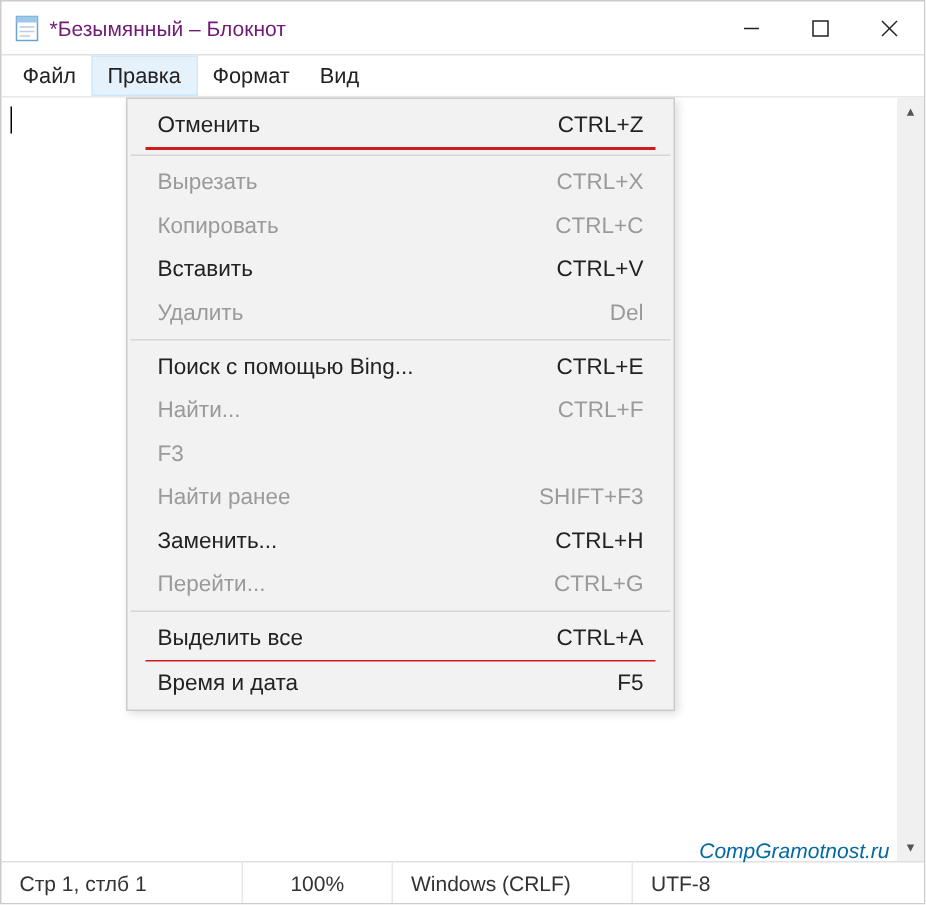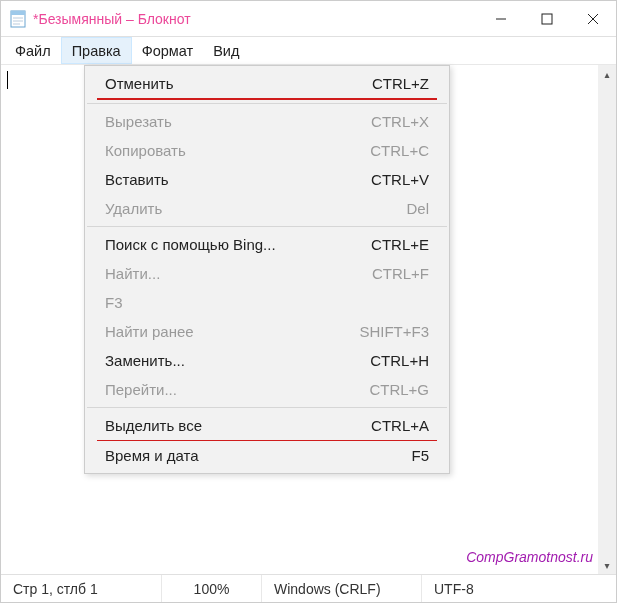--- a/index.html
+++ b/index.html
@@ -2,21 +2,21 @@
 <html><head>
   <meta charset="utf-8">
   <style>
     * { box-sizing: border-box; margin: 0; padding: 0; font-family: 'Segoe UI', Tahoma, sans-serif; }
     body { background: #fff; width: 617px; height: 603px; position: relative; overflow: hidden; }
     
     .window { width: 617px; height: 603px; border: 1px solid #ccc; background: #fff; display: flex; flex-direction: column; }
     
     .titlebar { height: 36px; display: flex; align-items: center; padding-left: 8px; border-bottom: 1px solid #e0e0e0; }
     .titlebar .app-icon { width: 18px; height: 18px; margin-right: 6px; display: inline-flex; }
-    .titlebar .title { font-size: 14px; color: #ec4899; flex: 1; }
+    .titlebar .title { font-size: 14px; color: #701a75; flex: 1; }
     .titlebar .controls { display: flex; }
     .titlebar .ctrl { width: 46px; height: 36px; display: flex; align-items: center; justify-content: center; font-size: 14px; color: #333; }
     
     .menubar { height: 28px; display: flex; align-items: stretch; padding-left: 4px; font-size: 14.5px; border-bottom: 1px solid #e8e8e8; }
     .menubar .mitem { padding: 0 10px; display: flex; align-items: center; color: #222; }
     .menubar .mitem.active { background: #e5f1fb; border: 1px solid #cce8ff; }
     
     .content { flex: 1; position: relative; display: flex; }
     .textarea { flex: 1; padding: 4px 6px; position: relative; }
     .cursor { display: inline-block; width: 1px; height: 18px; background: #000; vertical-align: top; margin-top: 2px; }
@@ -34,21 +34,21 @@
     .menu-sep { height: 1px; background: #d6d6d6; margin: 3px 2px; }
     .underline-red { height: 1.5px; background: #d01c1c; margin: 0 12px; }
     
     .statusbar { height: 28px; display: flex; align-items: flex-start; border-top: 1px solid #e0e0e0; font-size: 14px; color: #333; }
     .status-cell { padding: 0 12px; height: 100%; display: flex; align-items: center; border-left: 1px solid #e8e8e8; }
     .status-cell:first-child { border-left: none; flex: 0 0 160px; }
     .status-cell.zoom { flex: 0 0 100px; justify-content: center; }
     .status-cell.lineend { flex: 0 0 160px; }
     .status-cell.enc { flex: 1; }
     
-    .watermark { position: absolute; right: 24px; bottom: 38px; font-size: 14px; color: #a21caf; font-style: italic; }
+    .watermark { position: absolute; right: 24px; bottom: 28px; font-size: 14px; color: #0369a1; font-style: italic; }
   </style>
 </head>
 <body>
 
 <div class="window">
 
   <div class="titlebar">
     <span class="app-icon">
       <svg viewBox="0 0 18 18">
           <rect x="2" y="1" width="14" height="16" fill="#fff" stroke="#6aa4d0" stroke-width="1"></rect>

